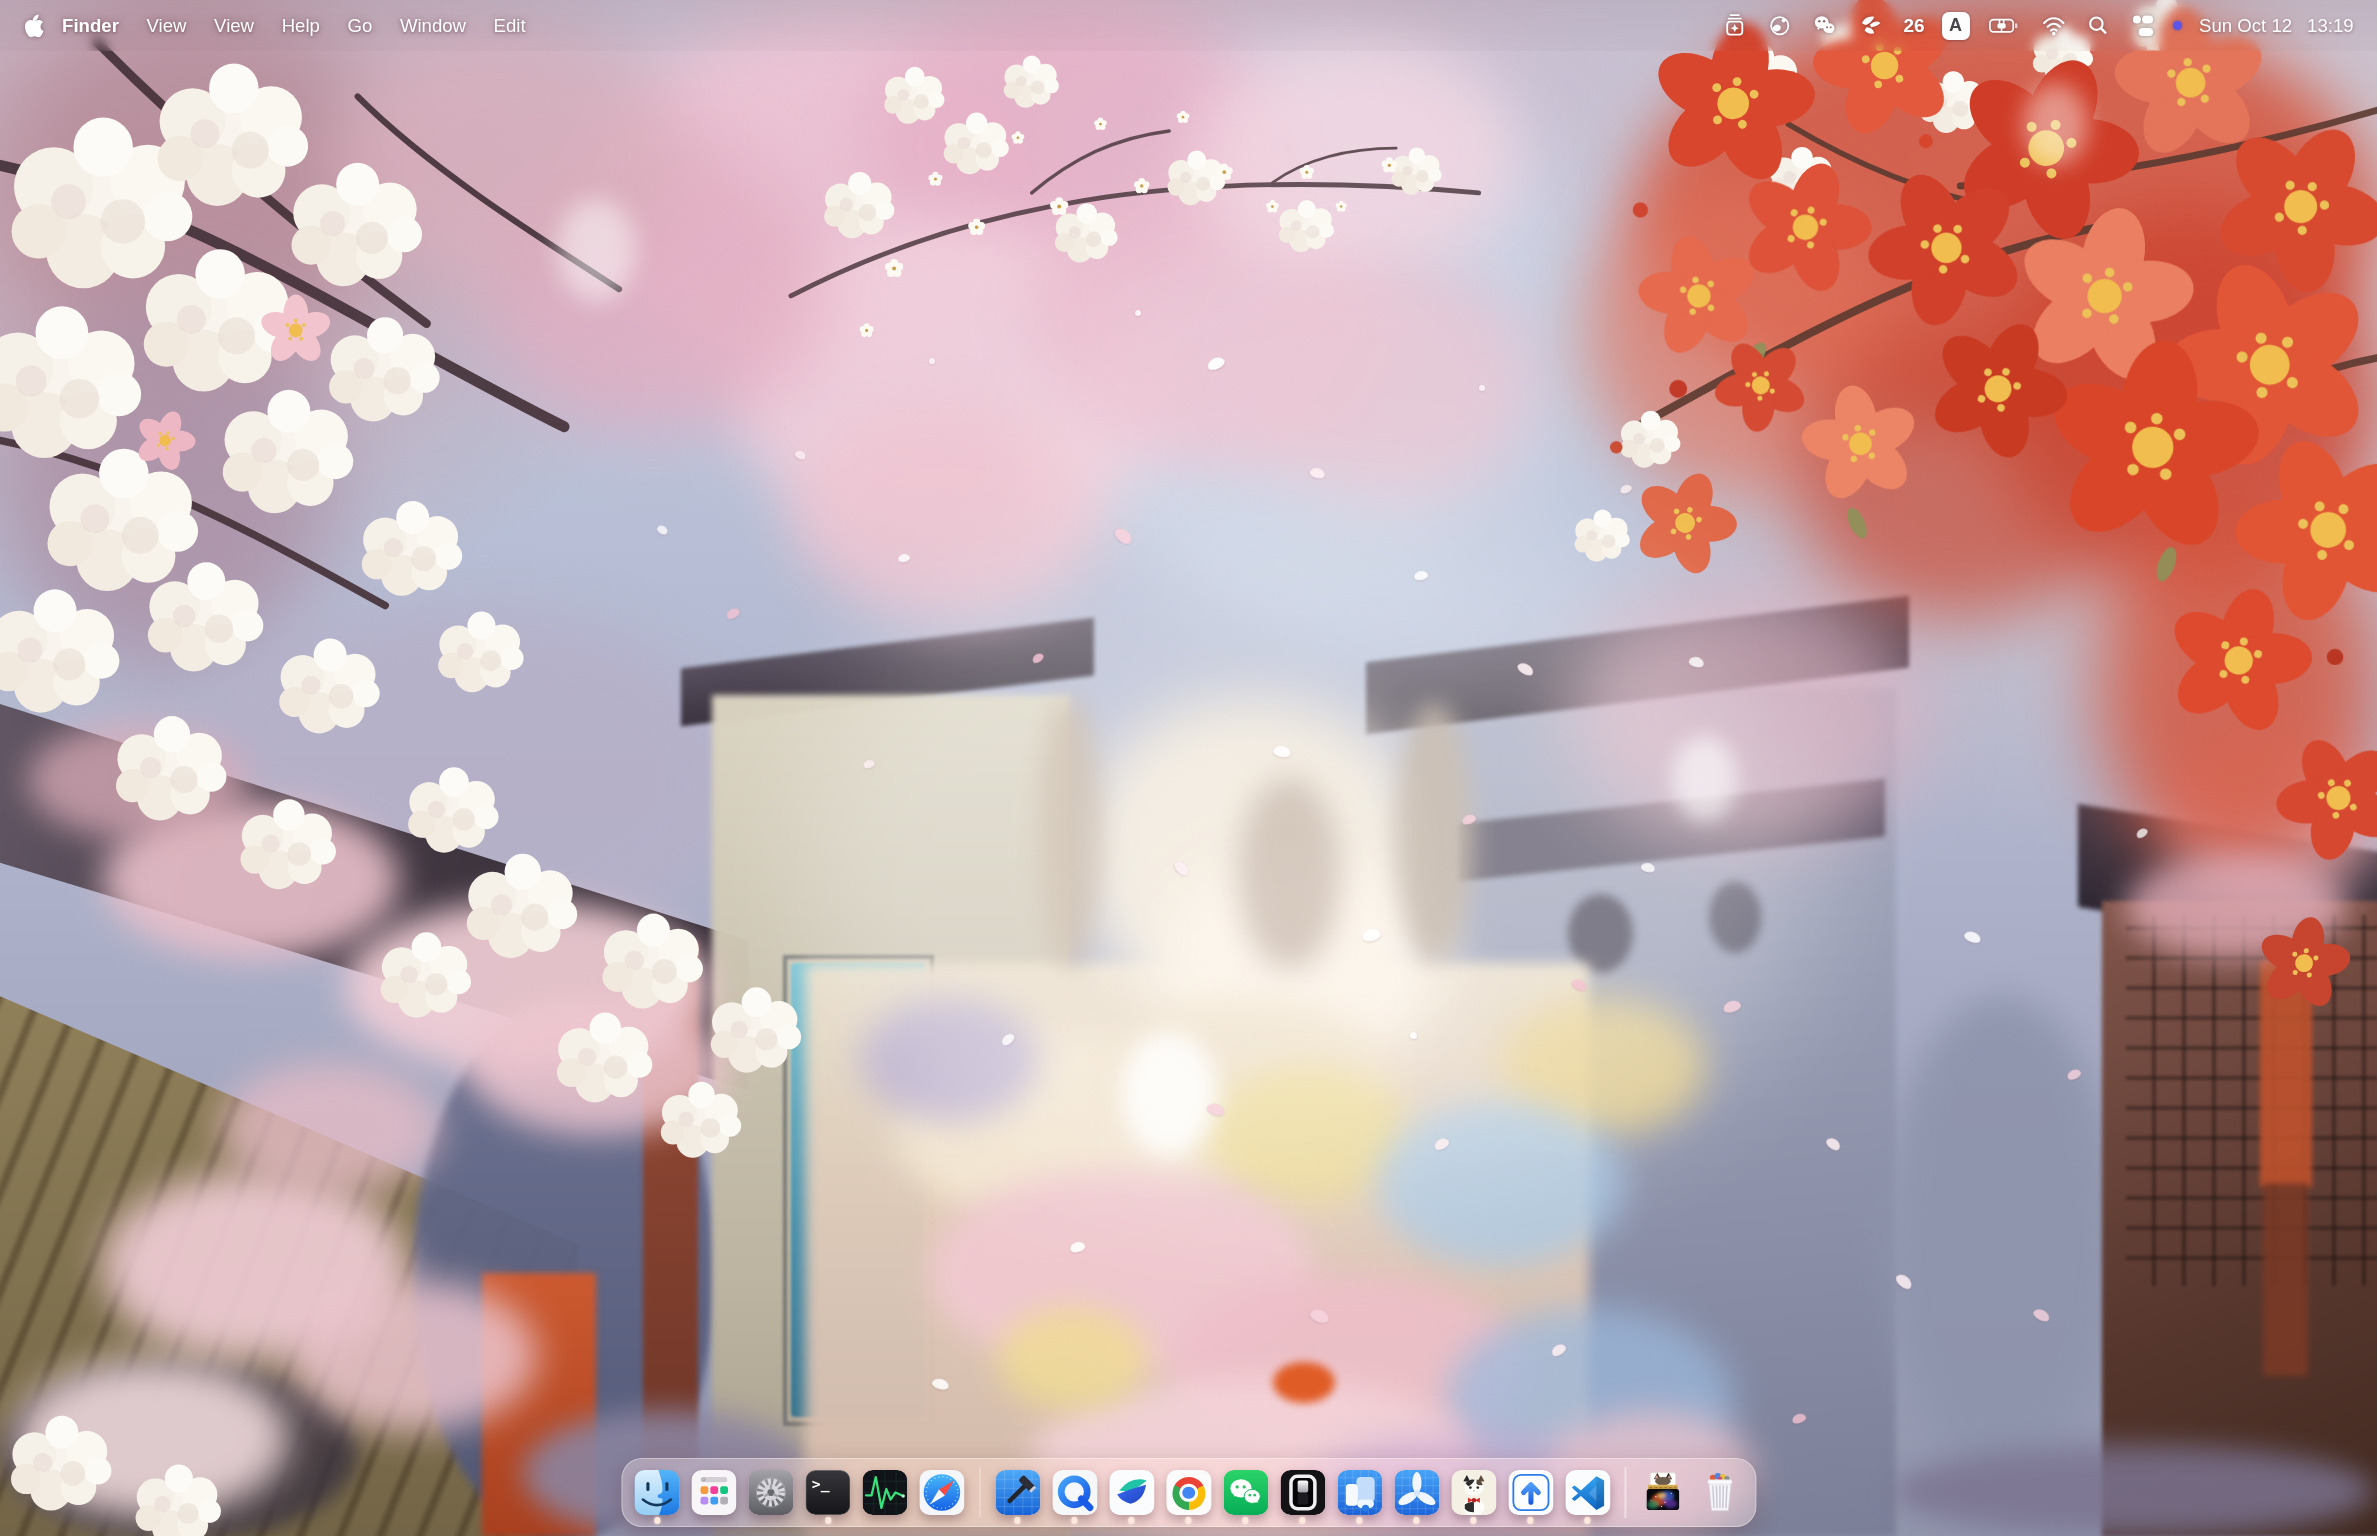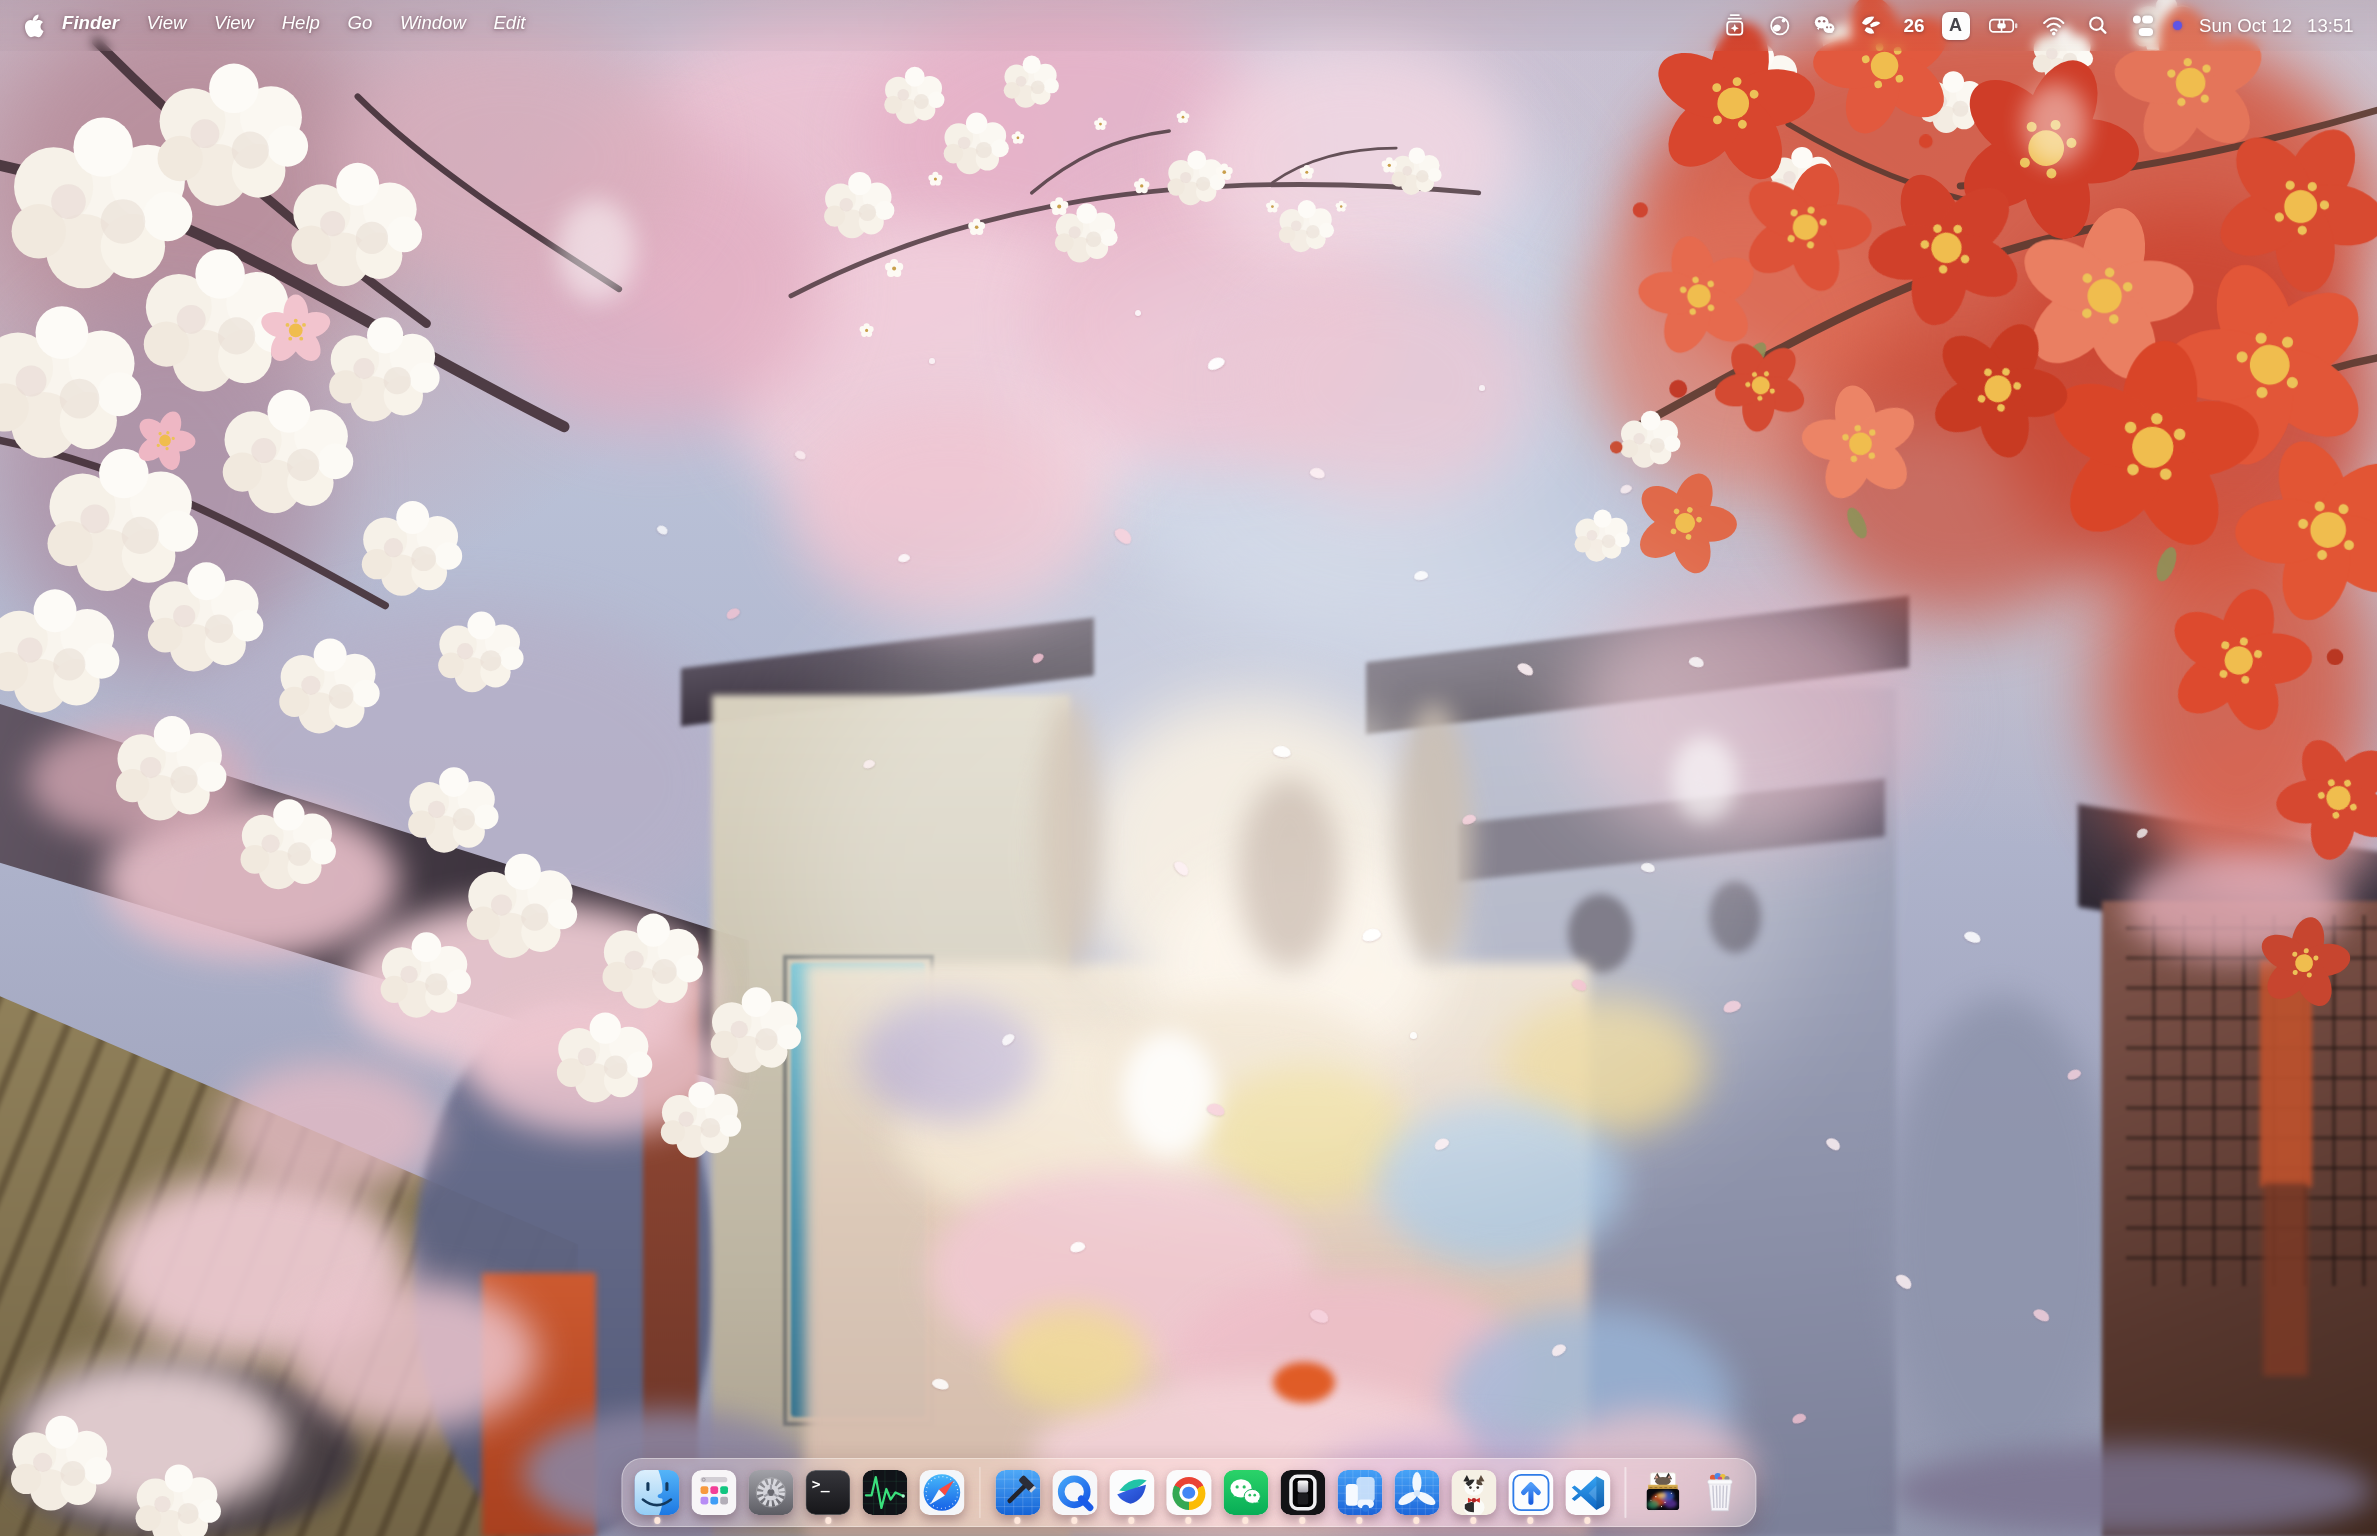--- a/index.html
+++ b/index.html
@@ -12,21 +12,21 @@
       radial-gradient(1169px 860px at 90% 22%, #d8c2c4 0%, rgba(216,194,196,0) 60%),
       linear-gradient(180deg,#c6c0d2 0%,#bac2d8 28%,#b0b5cd 52%,#a2a6bf 74%,#9196ad 100%);}
   .b{position:absolute;border-radius:50%;}
   .s{position:absolute;}
   .wp-svg{position:absolute;inset:0;pointer-events:none;}
   .petal{position:absolute;border-radius:50% 50% 50% 50%/60% 60% 40% 40%;}
   
   .menubar{position:absolute;top:0;left:0;right:0;height:51px;display:flex;align-items:center;justify-content:space-between;
     padding:0 23.4px 0 18px;box-sizing:border-box;color:#fff;font-size:18.6px;
     background:linear-gradient(180deg,rgba(90,60,70,.10),rgba(90,60,70,.03));backdrop-filter:blur(5.5px);z-index:50;}
-  .mb-left{display:flex;font-style:italic;}
+  .mb-left{display:flex;align-items:center;}
   .mb-right{display:flex;align-items:center;gap:17px;}
   .mi{padding:0 13.8px;text-shadow:0 0.7px 3.4px rgba(70,35,45,.5),0 0 9.6px rgba(70,35,45,.25);font-weight:500;}
   .mi.app{font-weight:700;}
   .apple{display:flex;align-items:center;margin:0 4.1px 0 2.8px;filter:drop-shadow(0 0.7px 2.1px rgba(70,35,45,.5));}
   .sic{display:flex;align-items:center;justify-content:center;filter:drop-shadow(0 0.7px 2.1px rgba(70,35,45,.5));}
   .badge-num{font-size:19px;font-weight:700;margin-left:4.1px;text-shadow:0 0.7px 3.4px rgba(70,35,45,.5);}
   .inputsrc{width:28px;height:28px;border-radius:6.9px;background:#fdfdfd;color:#45454b;font-weight:700;font-size:18px;
     display:flex;align-items:center;justify-content:center;box-shadow:0 0.7px 2.8px rgba(70,35,45,.4);}
   .clock{display:flex;gap:15px;text-shadow:0 0.7px 3.4px rgba(70,35,45,.5);white-space:nowrap;}
   .fdot{width:9px;height:9px;border-radius:50%;background:#5e55e6;box-shadow:0 0 3.4px rgba(70,60,200,.7);}
@@ -432,21 +432,21 @@
             <g fill="#fff">
           <circle cx="11.5" cy="11" r="5.8"></circle>
               <rect x="19" y="5.2" width="16" height="11.6" rx="5.8"></rect>
           <rect x="14" y="23.2" width="21" height="11.6" rx="5.8"></rect>
             </g>
           </svg>
       </span>
       <span class="fdot"></span>
       <span class="clock">
         <span>Sun Oct 12</span>
-        <span>13:51</span>
+        <span>13:19</span>
       </span>
     </div>
   </div>
 
   <div class="dock">
 
     <div class="dock-item" aria-label="finder-icon">
       <div class="icon">
         <svg width="45" height="45" viewBox="0 0 64 64">
           <defs>

